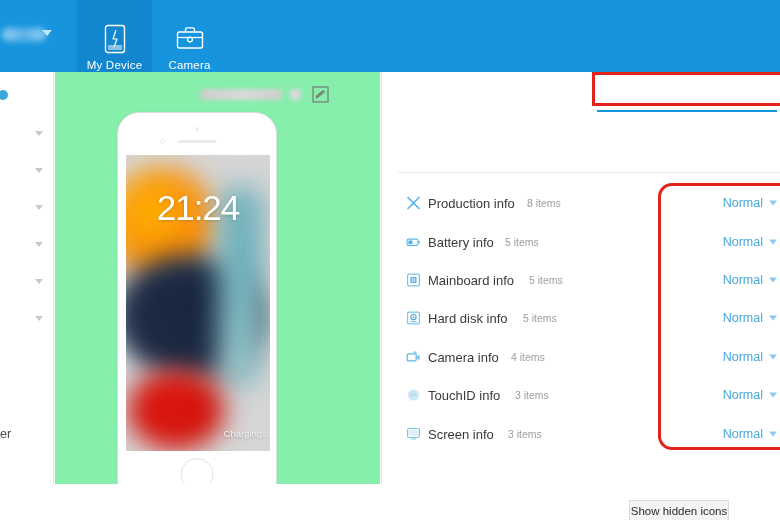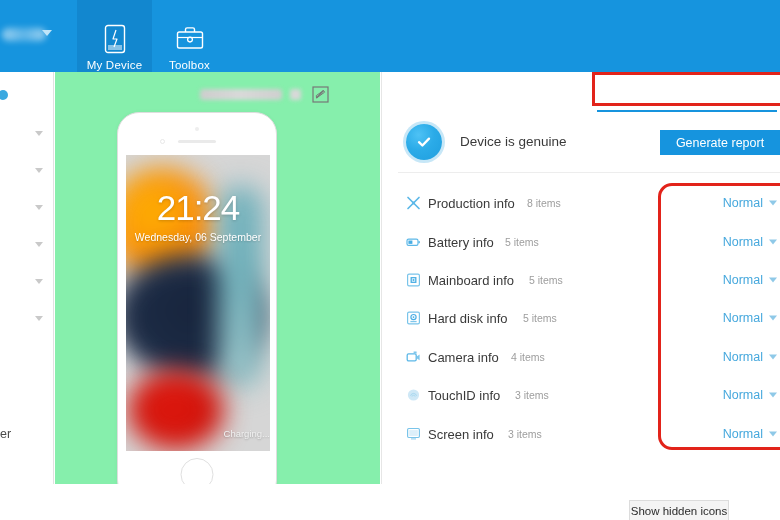--- a/index.html
+++ b/index.html
@@ -285,21 +285,21 @@
 
     <div class="nav-tab" id="tab-toolbox">
       <div class="nav-ico">
         <svg width="30" height="26" viewBox="0 0 30 26">
           <path d="M10.5 6 V3.5 a1.6 1.6 0 0 1 1.6-1.6 h5.8 a1.6 1.6 0 0 1 1.6 1.6 V6" fill="none" stroke="#ffffff" stroke-width="1.4"></path>
           <rect x="2.5" y="6" width="25" height="16" rx="1.8" fill="none" stroke="#ffffff" stroke-width="1.4"></rect>
           <line x1="2.5" y1="11.5" x2="27.5" y2="11.5" stroke="#ffffff" stroke-width="1.2"></line>
           <circle cx="15" cy="13.6" r="2.4" fill="none" stroke="#ffffff" stroke-width="1.3"></circle>
         </svg>
       </div>
-      <div class="nav-lbl">Toolbox</div>
+      <div class="nav-lbl">Camera</div>
     </div>
   </div>
 
   <div class="body-wrap">
 
     <div class="sidebar">
       <div class="sb-dot"></div>
       <div class="sb-chev" style="top:59px"></div>
       <div class="sb-chev" style="top:96px"></div>
       <div class="sb-chev" style="top:133px"></div>
@@ -328,21 +328,20 @@
         <div class="phone-cam"></div>
         <div class="phone-speaker"></div>
 
         <div class="phone-screen">
           <div class="blob b-orange"></div>
           <div class="blob b-white"></div>
           <div class="blob b-navy"></div>
           <div class="blob b-teal"></div>
           <div class="blob b-red"></div>
           <div class="scr-time">21:24</div>
-          <div class="scr-date">Wednesday, 06 September</div>
           <div class="scr-charging">Charging...</div>
         </div>
 
         <div class="phone-home"></div>
       </div>
 
       <div class="dev-actions">
         <div class="act">
           <span>Screenshot</span>
           <span class="mini-caret"></span>
@@ -357,31 +356,20 @@
           <span>Refresh</span>
         </div>
       </div>
 
     </div>
 
     <div class="right-panel">
 
       <div class="tab-underline"></div>
 
-      <div class="status-row">
-        <div class="badge-ring">
-          <svg width="20" height="20" viewBox="0 0 20 20">
-            <path d="M5 10.2 L8.4 13.5 L15 6.6" fill="none" stroke="#ffffff" stroke-width="2.3" stroke-linecap="round" stroke-linejoin="round"></path>
-          </svg>
-        </div>
-        <div class="status-text">Device is  genuine</div>
-        <div class="gen-btn">
-          <span>Generate report</span>
-        </div>
-      </div>
 
       <div class="panel-divider"></div>
 
       <div class="check-list">
 
         <div class="check-row">
           <span class="chk-ico">
             <svg width="15" height="15" viewBox="0 0 15 15">
               <path d="M2 2 L8 8 M8 8 L13 13" stroke="#5cb8e8" stroke-width="1.7" stroke-linecap="round"></path>
               <path d="M13 2 L8 7 M7 8 L2 13" stroke="#5cb8e8" stroke-width="1.7" stroke-linecap="round"></path>

